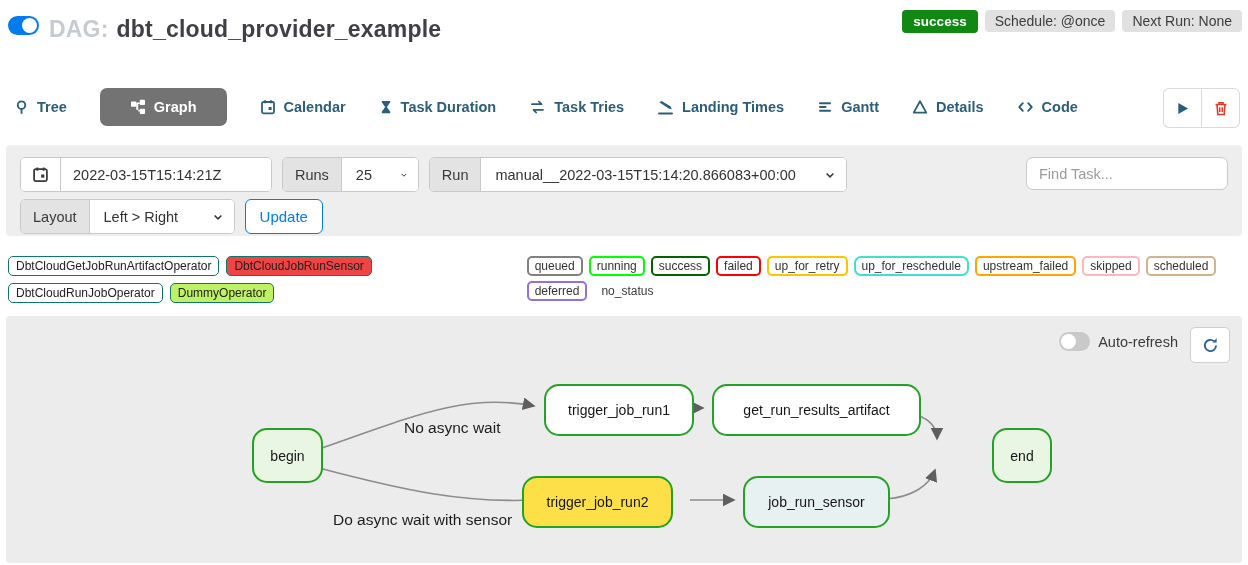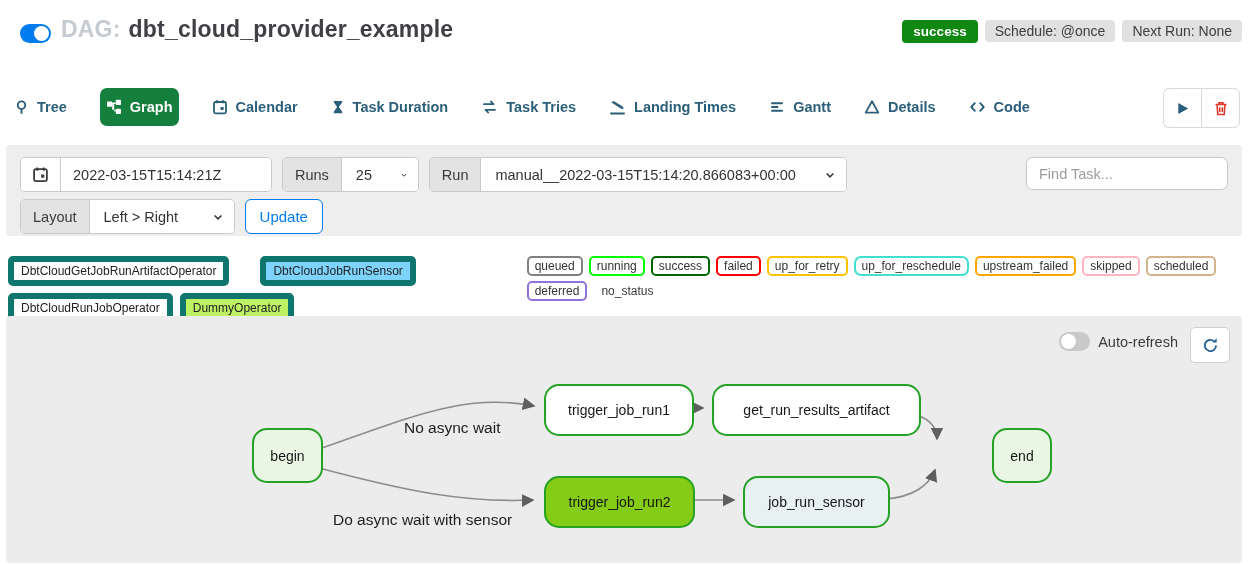--- a/index.html
+++ b/index.html
@@ -1,34 +1,34 @@
 <!DOCTYPE html>
 <html><head>
 <meta charset="utf-8">
 <style>
   html,body{margin:0;padding:0}
   body{width:1248px;height:565px;position:relative;overflow:hidden;background:#fff;
        font-family:"Liberation Sans",sans-serif;color:#333}
 
   
-  .header{position:absolute;top:16px;left:20px;right:6px;display:flex;align-items:flex-end}
+  .header{position:absolute;top:16px;left:8px;right:6px;display:flex;align-items:flex-start}
   .toggle{width:31px;height:19px;border-radius:10px;background:#017cee;position:relative;cursor:pointer;flex:0 0 auto}
   .toggle .knob{position:absolute;top:2px;right:2px;width:15px;height:15px;border-radius:50%;background:#fff}
   .dagtitle{margin-left:10px;font-size:23px;font-weight:700;letter-spacing:.2px}
   .dagtitle .prefix{color:#c6cbd1;font-weight:600;margin-right:8px}
   .dagtitle .name{color:#3f4045}
   .hbadges{margin-left:auto;display:flex;gap:7px;align-items:flex-start;margin-top:-6px}
   .pill{font-size:14px;padding:3px 10px;border-radius:4px;background:#e1e1e1;color:#3d3d3d;white-space:nowrap}
   .pill.success{background:#108812;color:#fff;font-weight:700;font-size:13.5px;padding:4px 11px}
 
   
   .tabbar{position:absolute;top:85px;left:14px;right:100px;height:44px;display:flex;align-items:center;gap:33px}
   .tab{display:flex;align-items:center;gap:8px;font-size:14.5px;font-weight:600;color:#2b5e79;cursor:pointer;white-space:nowrap}
   .tab svg{display:block}
-  .tab.active{background:#15803d;color:#fff;padding:11px 6px;border-radius:7px}
+  .tab.active{background:#737373;color:#fff;padding:11px 30px;border-radius:7px}
   .actions{position:absolute;top:88px;right:8px;display:flex}
   .actbtn{width:37px;height:38px;background:#fff;border:1px solid #d9d9d9;display:flex;align-items:center;justify-content:center;cursor:pointer}
   .actbtn:first-child{border-radius:6px 0 0 6px;border-right:none}
   .actbtn:last-child{border-radius:0 6px 6px 0}
 
   
   .filterpanel{position:absolute;top:145px;left:6px;width:1236px;height:91px;background:#eeeeee;border-radius:4px}
   .frow{position:absolute;left:14px;display:flex;gap:10px;align-items:stretch}
   .frow1{top:12px}
   .frow2{top:54px}
@@ -40,21 +40,21 @@
   .findtask{position:absolute;top:12px;right:14px;width:176px;height:31px;border:1px solid #c9c9c9;border-radius:7px;
             font-size:14.5px;font-family:"Liberation Sans",sans-serif;padding:0 12px;color:#333;outline:none}
   .findtask::placeholder{color:#9b9b9b}
   .updatebtn{background:#fff;border:1px solid #017cee;color:#017cee;font-size:15px;font-weight:500;
              border-radius:6px;padding:0 14px;height:35px;cursor:pointer;font-family:"Liberation Sans",sans-serif}
 
   
   .legend{position:absolute;top:256px;left:8px;width:1234px;display:flex;gap:10px;align-items:flex-start}
   .ops{width:512px;display:flex;flex-wrap:wrap;gap:7px}
   .stats{width:720px;display:flex;flex-wrap:wrap;gap:5px 6px;align-items:center}
-  .opbadge{font-size:12px;padding:2px 7px;border:6px solid #0f766e;border-radius:5px;color:#222;white-space:nowrap}
+  .opbadge{font-size:12px;padding:2px 7px;border:1px solid #0f766e;border-radius:5px;color:#222;white-space:nowrap}
   .stbadge{font-size:12px;padding:1px 6px;border:2px solid #888;border-radius:5px;background:#fff;color:#333;white-space:nowrap}
   .nostatus{font-size:12px;color:#3a3a3a;margin-left:8px;font-weight:500}
 
   
   .graphpanel{position:absolute;top:316px;left:6px;width:1236px;height:247px;background:#ececec;border-radius:4px}
   .autorow{position:absolute;top:16px;right:64px;display:flex;align-items:center;gap:8px}
   .toggle.off{background:#c9c9c9}
   .toggle.off .knob{left:2px;right:auto}
   .autolabel{font-size:14.5px;color:#3c3c3c}
   .refreshbtn{position:absolute;top:11px;right:12px;width:38px;height:34px;background:#fff;border:1px solid #cfcfcf;
@@ -217,21 +217,21 @@
       </div>
     </div>
     <button class="updatebtn">Update</button>
   </div>
   <input class="findtask" placeholder="Find Task..." style="">
 </div>
 
 <div class="legend">
   <div class="ops">
       <span class="opbadge" style="background: rgb(255, 255, 255);">DbtCloudGetJobRunArtifactOperator</span>
-      <span class="opbadge" style="background: #7dd3fc; margin-left: 24px;">DbtCloudJobRunSensor</span>
+      <span class="opbadge" style="background: #ef4444;">DbtCloudJobRunSensor</span>
       <span class="opbadge" style="background: rgb(255, 255, 255);">DbtCloudRunJobOperator</span>
       <span class="opbadge" style="background: #bef264;">DummyOperator</span>
     </div>
   <div class="stats">
       <span class="stbadge" style="border-color: rgb(128, 128, 128);">queued</span>
       <span class="stbadge" style="border-color: rgb(0, 255, 0);">running</span>
       <span class="stbadge" style="border-color: rgb(0, 100, 0);">success</span>
       <span class="stbadge" style="border-color: rgb(255, 0, 0);">failed</span>
       <span class="stbadge" style="border-color: rgb(255, 196, 0);">up_for_retry</span>
       <span class="stbadge" style="border-color: rgb(64, 224, 208); border-radius: 7px;">up_for_reschedule</span>
@@ -256,21 +256,21 @@
       <path d="M684 92 L 697 92" marker-end="url(#arr)"></path>
       <path d="M911 99 C 925 104, 931 112, 931 123" marker-end="url(#arr)"></path>
       <path d="M684 184 L 728 184" marker-end="url(#arr)"></path>
       <path d="M880 183 C 906 181, 923 170, 929 154" marker-end="url(#arr)"></path>
     </g>
   </svg>
   <div id="nodes-layer">
       <div class="gnode" style="left: 246px; top: 112px; width: 67px; height: 51px; background: rgb(233, 246, 227); border-color: rgb(35, 162, 35);">begin</div>
       <div class="gnode" style="left: 538px; top: 68px; width: 146px; height: 48px; background: rgb(255, 255, 255); border-color: rgb(35, 162, 35);">trigger_job_run1</div>
       <div class="gnode" style="left: 706px; top: 68px; width: 205px; height: 48px; background: rgb(255, 255, 255); border-color: rgb(35, 162, 35);">get_run_results_artifact</div>
-      <div class="gnode" style="left: 538px; top: 160px; width: 147px; height: 48px; background: #84cc16; border-color: rgb(35, 162, 35);">trigger_job_run2</div>
+      <div class="gnode" style="left: 516px; top: 160px; width: 147px; height: 48px; background: #fde047; border-color: rgb(35, 162, 35);">trigger_job_run2</div>
       <div class="gnode" style="left: 737px; top: 160px; width: 143px; height: 48px; background: rgb(232, 241, 241); border-color: rgb(35, 162, 35);">job_run_sensor</div>
       <div class="gnode" style="left: 986px; top: 112px; width: 56px; height: 51px; background: rgb(233, 246, 227); border-color: rgb(35, 162, 35);">end</div>
       <div class="elabel" style="left: 381px; top: 103px; margin-left: 17px;">No async wait</div>
       <div class="elabel" style="left: 327px; top: 195px;">Do async wait with sensor</div>
     </div>
   <div class="autorow">
     <div class="toggle off">
         <div class="knob"></div>
       </div>
     <span class="autolabel">Auto-refresh</span>

